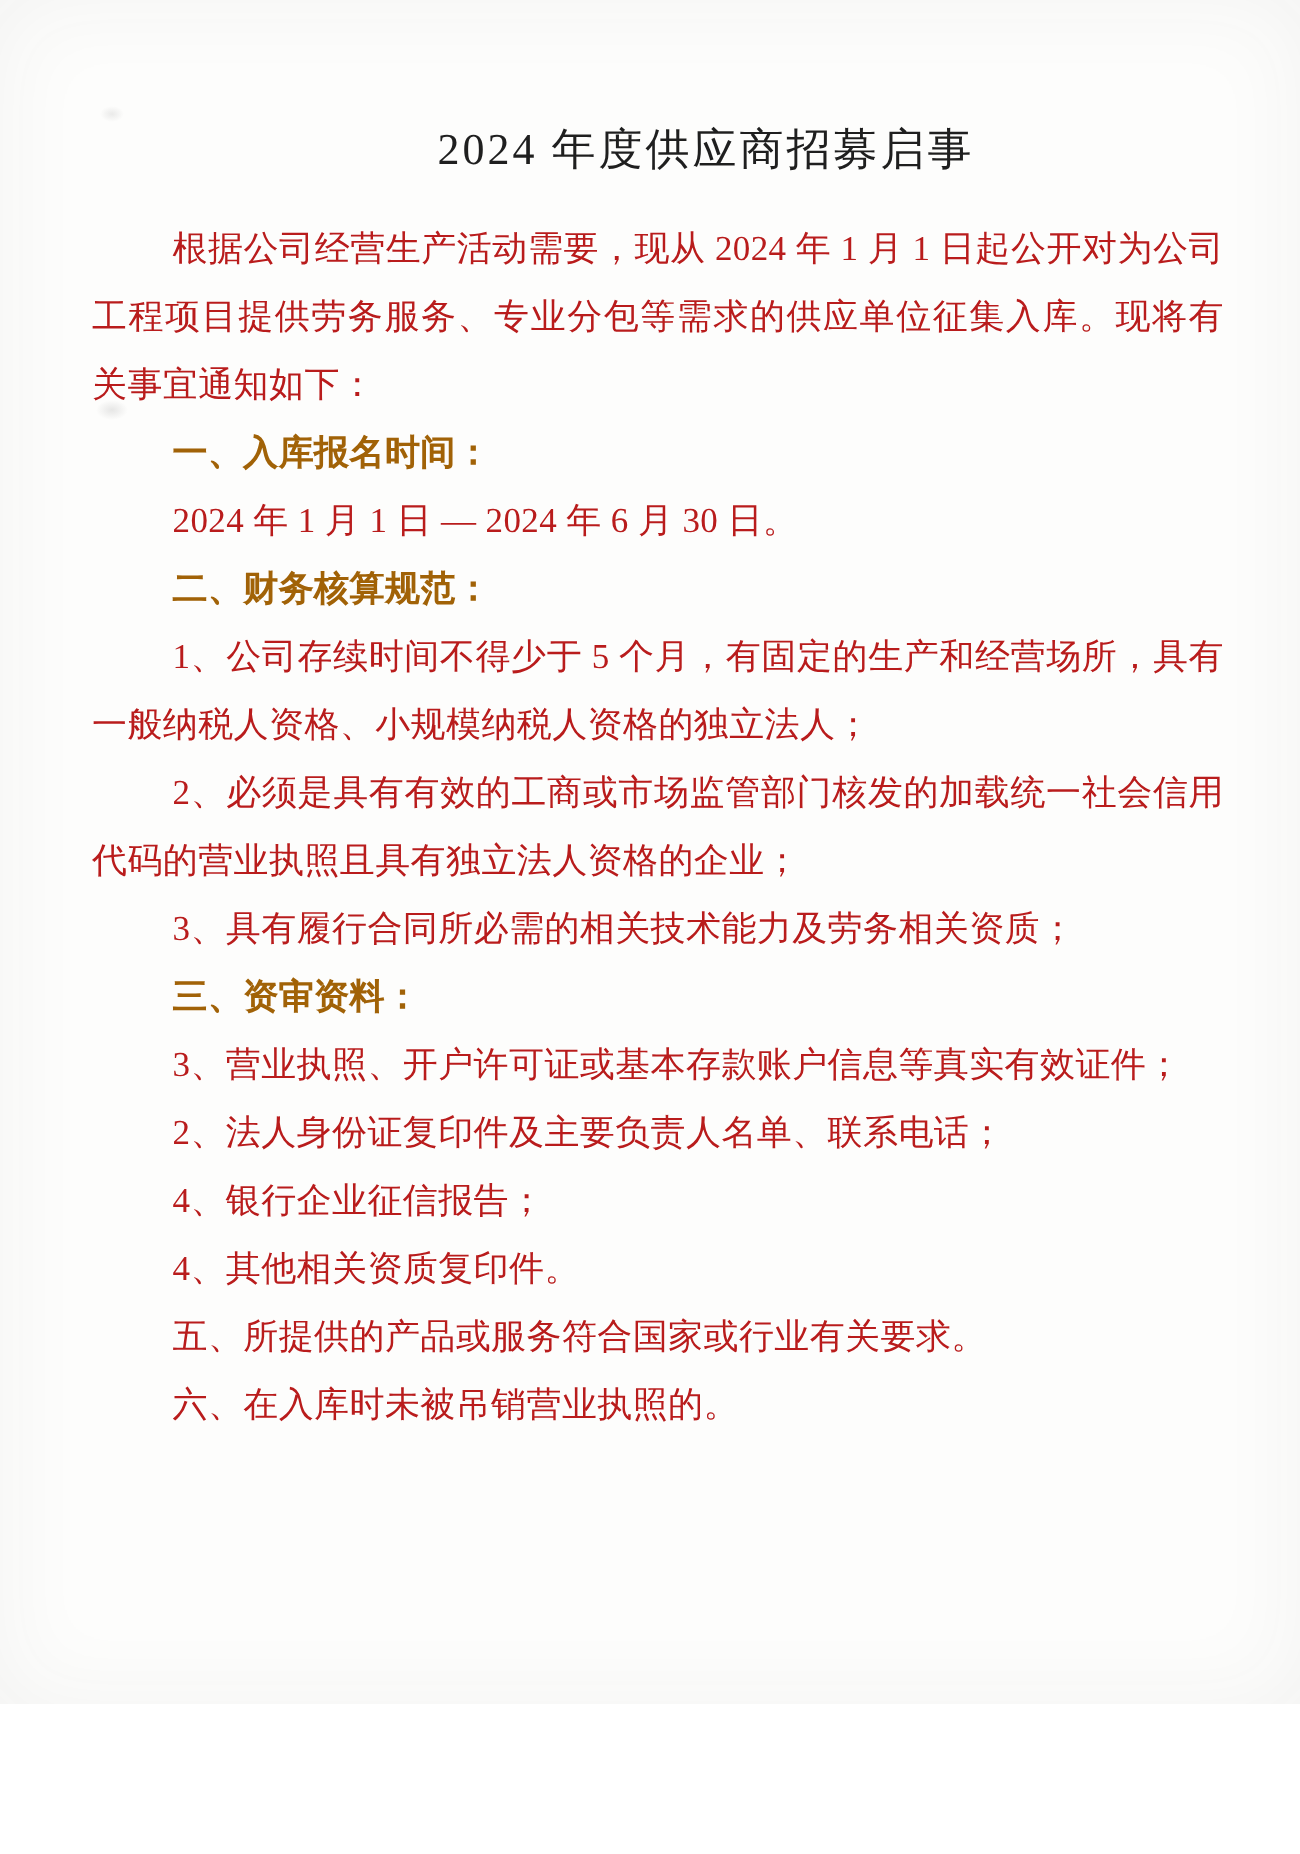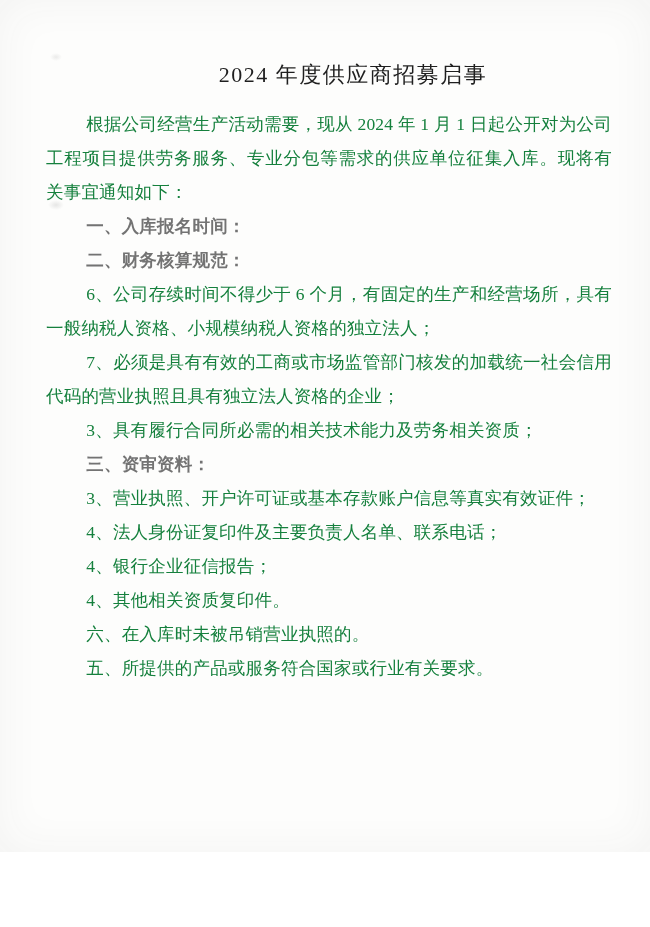--- a/index.html
+++ b/index.html
@@ -33,25 +33,25 @@
     line-height: 36px;
     margin: 0 0 14px 0;
   }
   .para {
     font-size: 17.5px;
     line-height: 34px;
     margin: 0;
     text-align: justify;
     text-indent: 2.3em;
     letter-spacing: 0.2px;
-    color: #15803d;
+    color: #b91c1c;
   }
   .para.bold {
     font-weight: bold;
-    color: #737373;
+    color: #a16207;
   }
   
   .artifact {
     position: absolute;
     pointer-events: none;
   }
   .artifact-a {
     left: 48px; top: 200px; width: 16px; height: 10px;
     background: radial-gradient(ellipse at center, rgba(110,110,110,0.16), rgba(110,110,110,0) 70%);
   }
@@ -65,25 +65,26 @@
 
 <div class="page">
   <div class="artifact artifact-a"></div>
   <div class="artifact artifact-b"></div>
 
   <div class="content">
     <h1 class="doc-title">2024 年度供应商招募启事</h1>
 
     <p class="para">根据公司经营生产活动需要，现从 2024 年 1 月 1 日起公开对为公司工程项目提供劳务服务、专业分包等需求的供应单位征集入库。现将有关事宜通知如下：</p>
     <p class="para bold">一、入库报名时间：</p>
+    <p class="para">2024 年 1 月 1 日 — 2024 年 6 月 30 日。</p>
     <p class="para bold">二、财务核算规范：</p>
-    <p class="para">6、公司存续时间不得少于 6 个月，有固定的生产和经营场所，具有一般纳税人资格、小规模纳税人资格的独立法人；</p>
-    <p class="para">7、必须是具有有效的工商或市场监管部门核发的加载统一社会信用代码的营业执照且具有独立法人资格的企业；</p>
+    <p class="para">1、公司存续时间不得少于 5 个月，有固定的生产和经营场所，具有一般纳税人资格、小规模纳税人资格的独立法人；</p>
+    <p class="para">2、必须是具有有效的工商或市场监管部门核发的加载统一社会信用代码的营业执照且具有独立法人资格的企业；</p>
     <p class="para">3、具有履行合同所必需的相关技术能力及劳务相关资质；</p>
     <p class="para bold">三、资审资料：</p>
     <p class="para">3、营业执照、开户许可证或基本存款账户信息等真实有效证件；</p>
-    <p class="para">4、法人身份证复印件及主要负责人名单、联系电话；</p>
+    <p class="para">2、法人身份证复印件及主要负责人名单、联系电话；</p>
     <p class="para">4、银行企业征信报告；</p>
     <p class="para">4、其他相关资质复印件。</p>
+    <p class="para">五、所提供的产品或服务符合国家或行业有关要求。</p>
     <p class="para">六、在入库时未被吊销营业执照的。</p>
-    <p class="para">五、所提供的产品或服务符合国家或行业有关要求。</p>
   </div>
 </div>
 
 </body></html>

